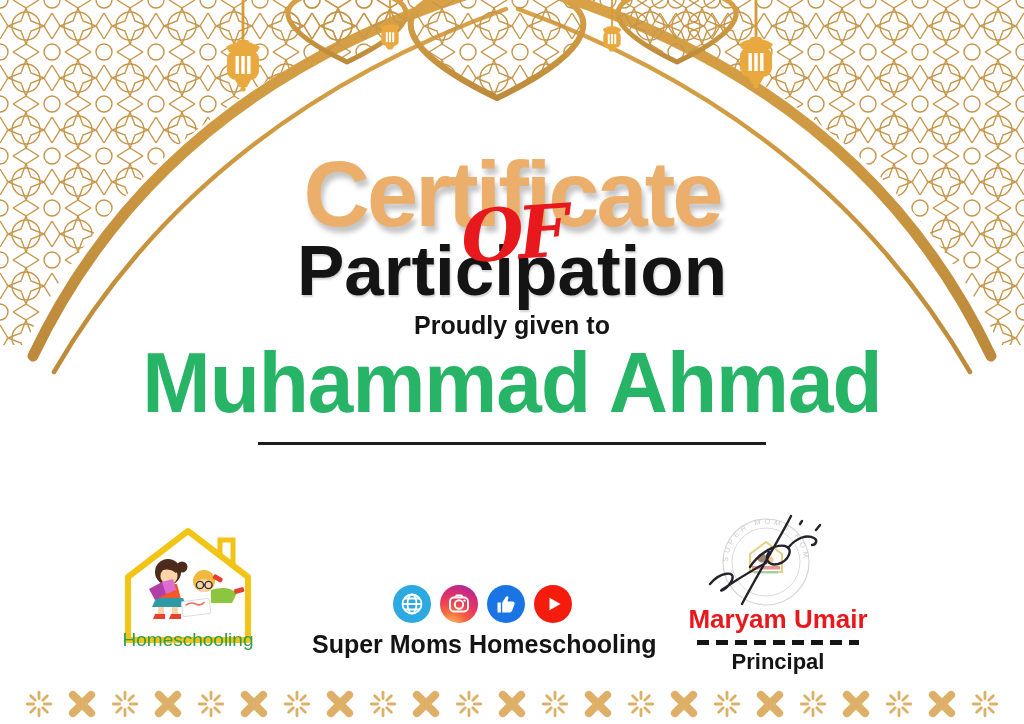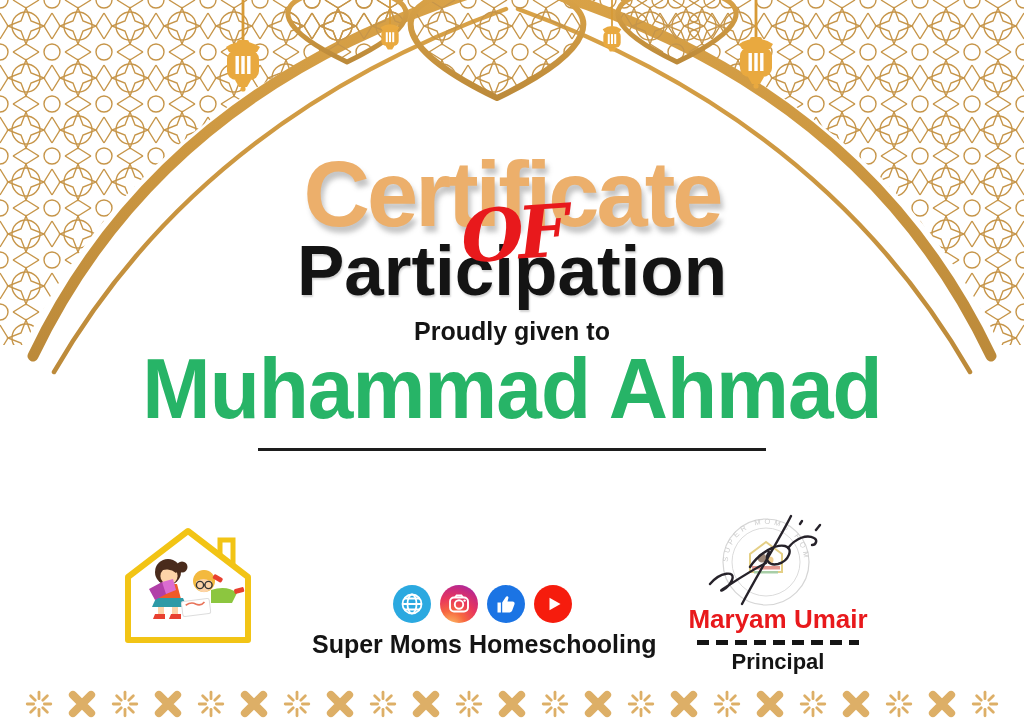--- a/index.html
+++ b/index.html
@@ -16,21 +16,21 @@
   }
   .of-word{
     position:absolute;top:50px;left:50%;transform:translateX(-50%) rotate(-4deg);
     font-family:"DejaVu Serif",serif;font-style:italic;font-size:72px;line-height:1;
     color:#E8191C;z-index:3;letter-spacing:-6px;font-weight:bold;
   }
   .sub-title{
     margin-top:-6px;font-size:71px;font-weight:bold;color:#141414;line-height:1.05;
     text-shadow:1px 2px 2px rgba(0,0,0,0.18);
   }
-  .given-to{margin-top:8px;font-size:25px;font-weight:bold;color:#141414;}
+  .given-to{margin-top:2px;font-size:25px;font-weight:bold;color:#141414;}
   .recipient{
     margin-top:0px;font-size:82px;font-weight:bold;color:#27B467;line-height:1.05;
     letter-spacing:-1px;transform:scaleY(1.04);
   }
   .name-underline{width:508px;height:3px;background:#1d1d1d;margin:16px auto 16px auto;}
   .reason-line{font-size:24px;font-weight:bold;color:#141414;}
   .reason-line .event{color:#E7B469;}
   .season-line{margin-top:9px;font-size:24px;font-weight:bold;color:#141414;}
   
   .logo-block{position:absolute;left:116px;top:526px;width:144px;height:140px;z-index:2;}
@@ -198,20 +198,21 @@
         <circle cx="84" cy="59" r="3.6" fill="none" stroke="#333333" stroke-width="1.4"></circle>
         <circle cx="92.5" cy="59" r="3.6" fill="none" stroke="#333333" stroke-width="1.4"></circle>
         <path d="M87.5,59 h1.6" stroke="#333333" stroke-width="1.4"></path>
         <path d="M95,64 q16,-5 26,3 l-5,10 h-21 Z" fill="#8CC63F"></path>
         <rect x="66" y="74" width="28" height="15" rx="2" fill="#ffffff" stroke="#DDDDDD" transform="rotate(-7 80 81)"></rect>
         <path d="M70,78 q6,-3 10,0 q5,3 9,-1" fill="none" stroke="#E8745A" stroke-width="1.6" transform="rotate(-7 80 81)"></path>
         <rect x="97" y="50" width="10" height="5" rx="1.5" fill="#E8402F" transform="rotate(30 102 52)"></rect>
         <rect x="118" y="62" width="10" height="5" rx="1.5" fill="#E8402F" transform="rotate(-15 123 64)"></rect>
       </g>
     </svg>
+    <div class="logo-sub">Homeschooling</div>
   </div>
 
   <div class="social-block">
     <div class="icon-row">
       <span class="soc soc-globe">
         <svg width="26" height="26" viewBox="0 0 26 26" fill="none" stroke="#ffffff" stroke-width="1.8">
           <circle cx="13" cy="13" r="9.5"></circle>
           <ellipse cx="13" cy="13" rx="4.5" ry="9.5"></ellipse>
           <path d="M3.5,13 h19 M5,7.5 h16 M5,18.5 h16"></path>
         </svg>

